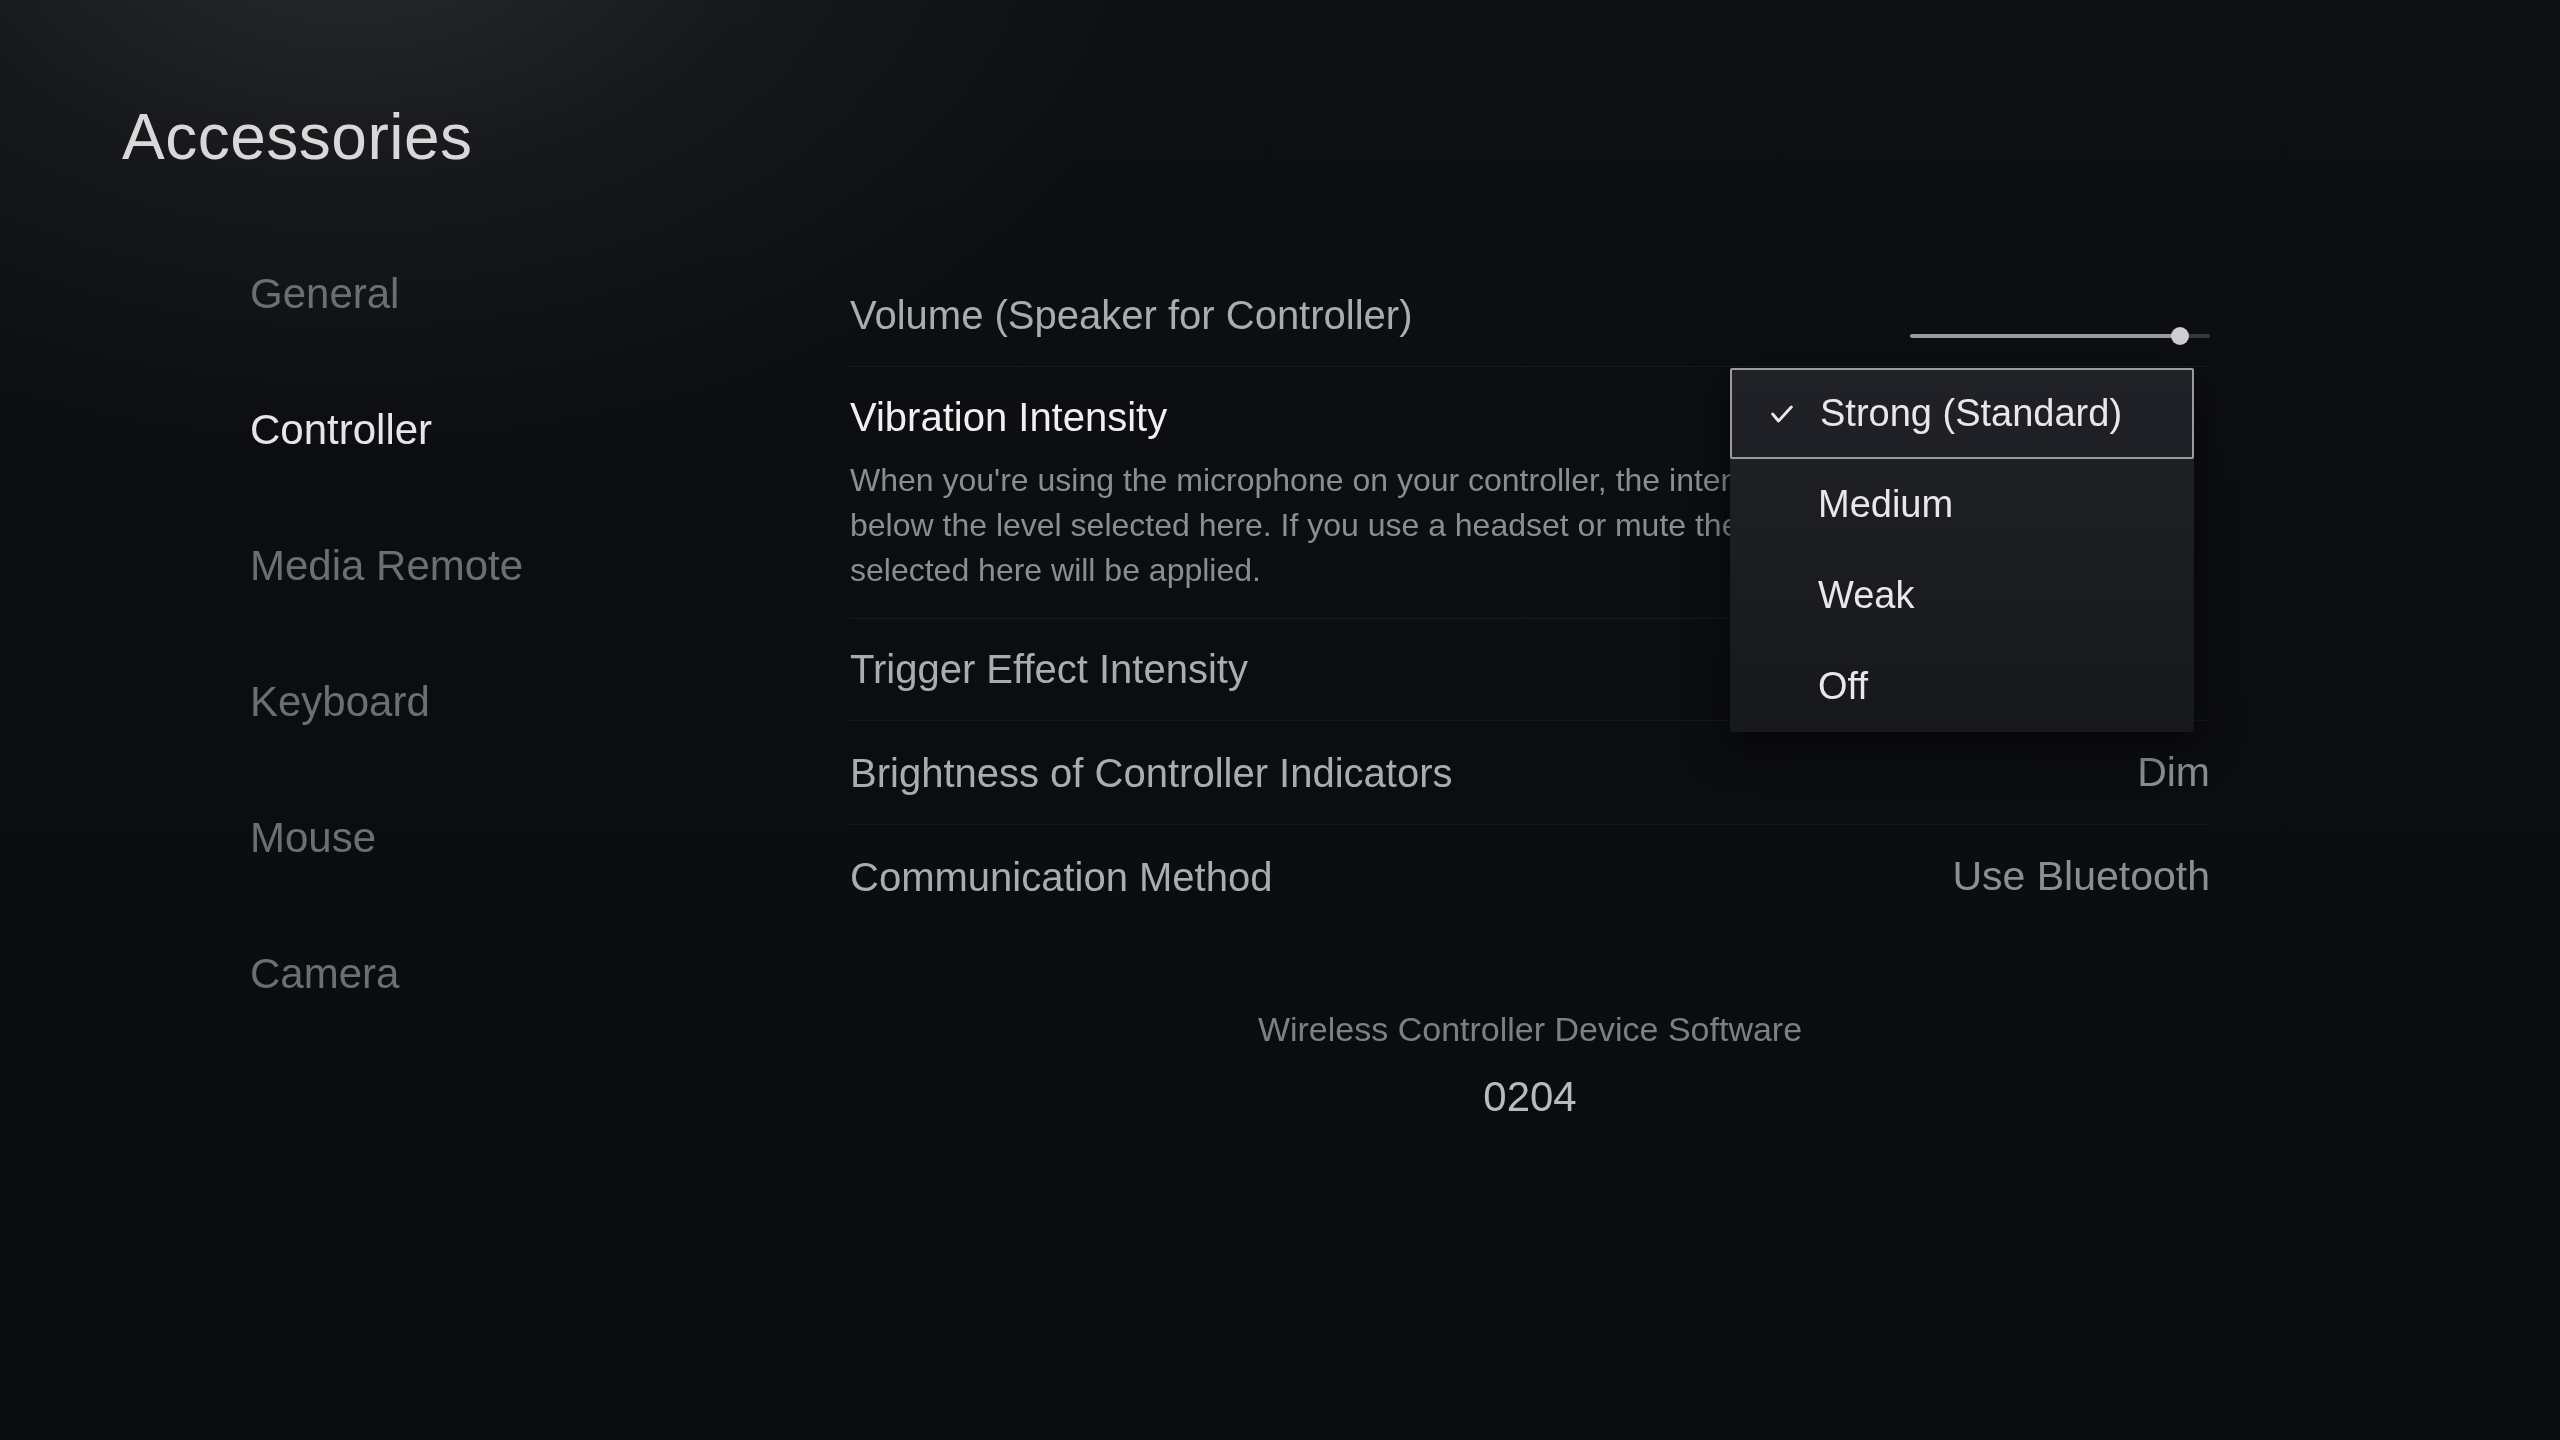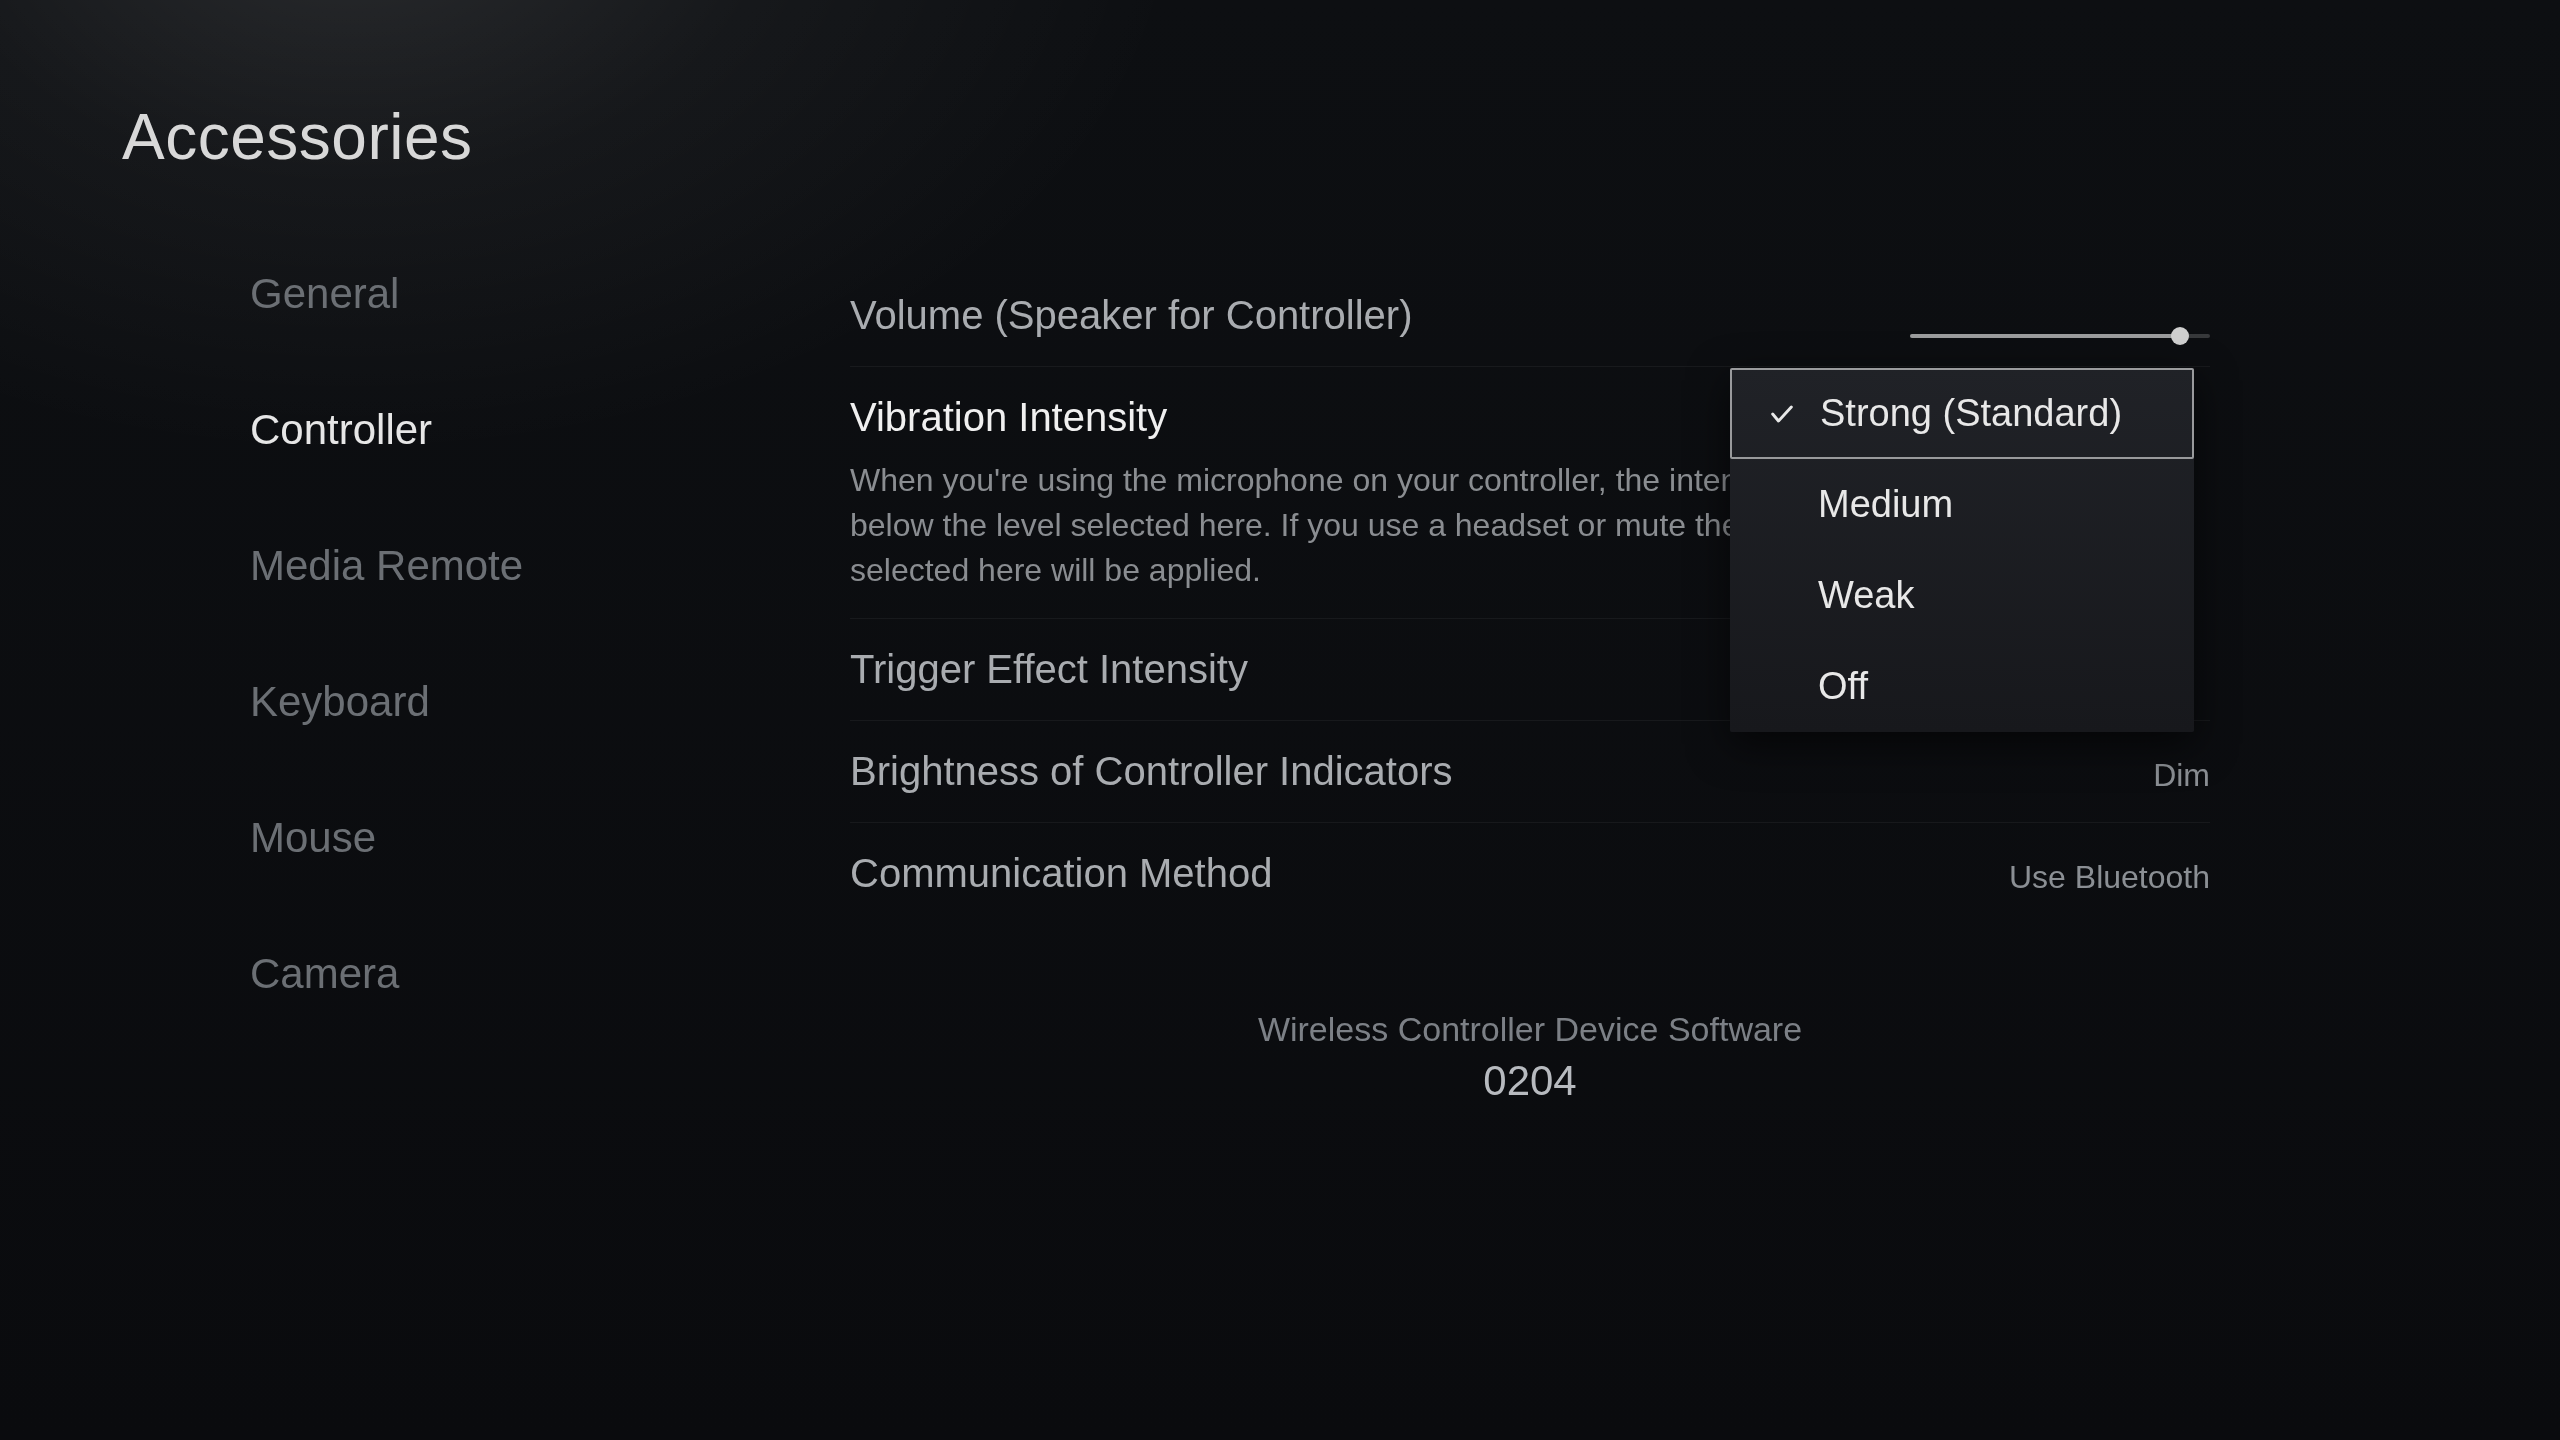--- a/index.html
+++ b/index.html
@@ -67,21 +67,21 @@
   .setting-row:last-child { border-bottom: none; }
   .setting-label {
     font-size: 40px;
     color: #a9acb0;
     font-weight: 300;
   }
   .setting-row.highlight .setting-label {
     color: #f0f0f0;
   }
   .setting-value {
-    font-size: 32px;
+    font-size: 41px;
     color: #8b8f94;
     font-weight: 300;
   }
 
   .setting-description {
     font-size: 32px;
     color: #8a8d91;
     line-height: 1.4;
     padding: 4px 0 26px 0;
     border-bottom: 1px solid rgba(255,255,255,0.05);
@@ -157,21 +157,21 @@
     text-align: center;
   }
   .device-info .label {
     font-size: 34px;
     color: #7c8086;
     font-weight: 300;
   }
   .device-info .ver {
     font-size: 42px;
     color: #b7babf;
-    margin-top: 8px;
+    margin-top: 24px;
     font-weight: 300;
   }
 
   .vib-row { padding-bottom: 14px; border-bottom: none; }
 </style>
 </head>
 <body>
 
 <div class="page-title">Accessories</div>
 

